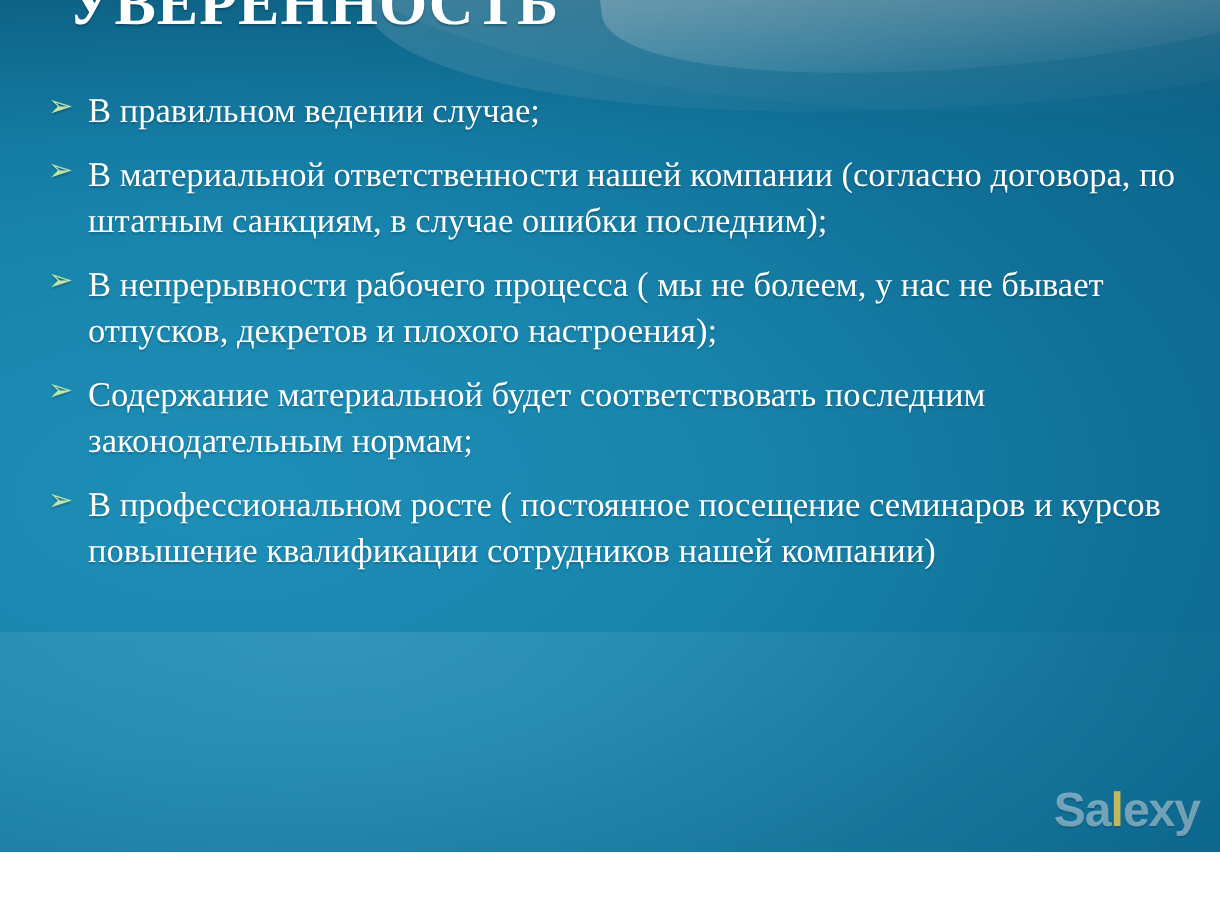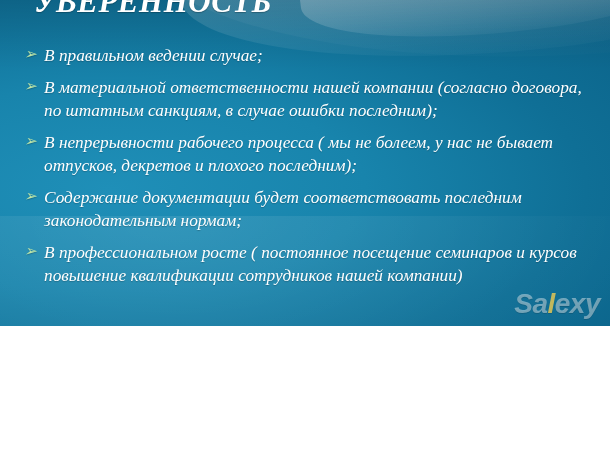--- a/index.html
+++ b/index.html
@@ -8,25 +8,24 @@
   }
   body {
     width: 610px;
     height: 456px;
     overflow: hidden;
     font-family: "Liberation Serif", serif;
   }
   .slide {
     position: relative;
     width: 610px;
-    height: 326px;
+    height: 426px;
     background:
       radial-gradient(ellipse 120% 90% at 18% 58%, #1f8fb8 0%, #1884ac 35%, #0f6f96 65%, #0a5f85 100%);
     overflow: hidden;
-    font-style: italic;
   }
   
   .swoosh {
     position: absolute;
     border-radius: 50%;
     border: 2px solid rgba(255,255,255,0.30);
     background: transparent;
     pointer-events: none;
   }
   .sw1 {
@@ -111,21 +110,21 @@
     line-height: 1.33;
   }
   .bullet-text {
     display: block;
   }
   .watermark {
     position: absolute;
     right: 10px;
     bottom: 6px;
     font-family: "Liberation Sans", sans-serif;
-    font-size: 28px;
+    font-size: 24px;
     font-weight: bold;
     color: rgba(255,255,255,0.42);
     letter-spacing: -0.5px;
     text-shadow: 0 1px 0 rgba(0,0,0,0.12);
   }
   .watermark .wm-accent { color: rgba(255,214,80,0.75); }
 </style>
 </head>
 <body>
 
@@ -142,25 +141,25 @@
     <div class="bullet">
       <span class="marker">➢</span>
       <span class="bullet-text">В правильном ведении случае;</span>
     </div>
     <div class="bullet">
       <span class="marker">➢</span>
       <span class="bullet-text">В материальной ответственности нашей компании (согласно договора, по штатным санкциям, в случае ошибки последним);</span>
     </div>
     <div class="bullet">
       <span class="marker">➢</span>
-      <span class="bullet-text">В непрерывности рабочего процесса ( мы не болеем, у нас не бывает отпусков, декретов и плохого последним);</span>
+      <span class="bullet-text">В непрерывности рабочего процесса ( мы не болеем, у нас не бывает отпусков, декретов и плохого настроения);</span>
     </div>
     <div class="bullet">
       <span class="marker">➢</span>
-      <span class="bullet-text">Содержание документации будет соответствовать последним законодательным нормам;</span>
+      <span class="bullet-text">Содержание материальной будет соответствовать последним законодательным нормам;</span>
     </div>
     <div class="bullet">
       <span class="marker">➢</span>
       <span class="bullet-text">В профессиональном росте ( постоянное посещение семинаров и курсов повышение квалификации сотрудников нашей компании)</span>
     </div>
   </div>
 
   <div class="watermark"><span>Sa</span><span class="wm-accent">l</span><span>exy</span></div>
 </div>
 

